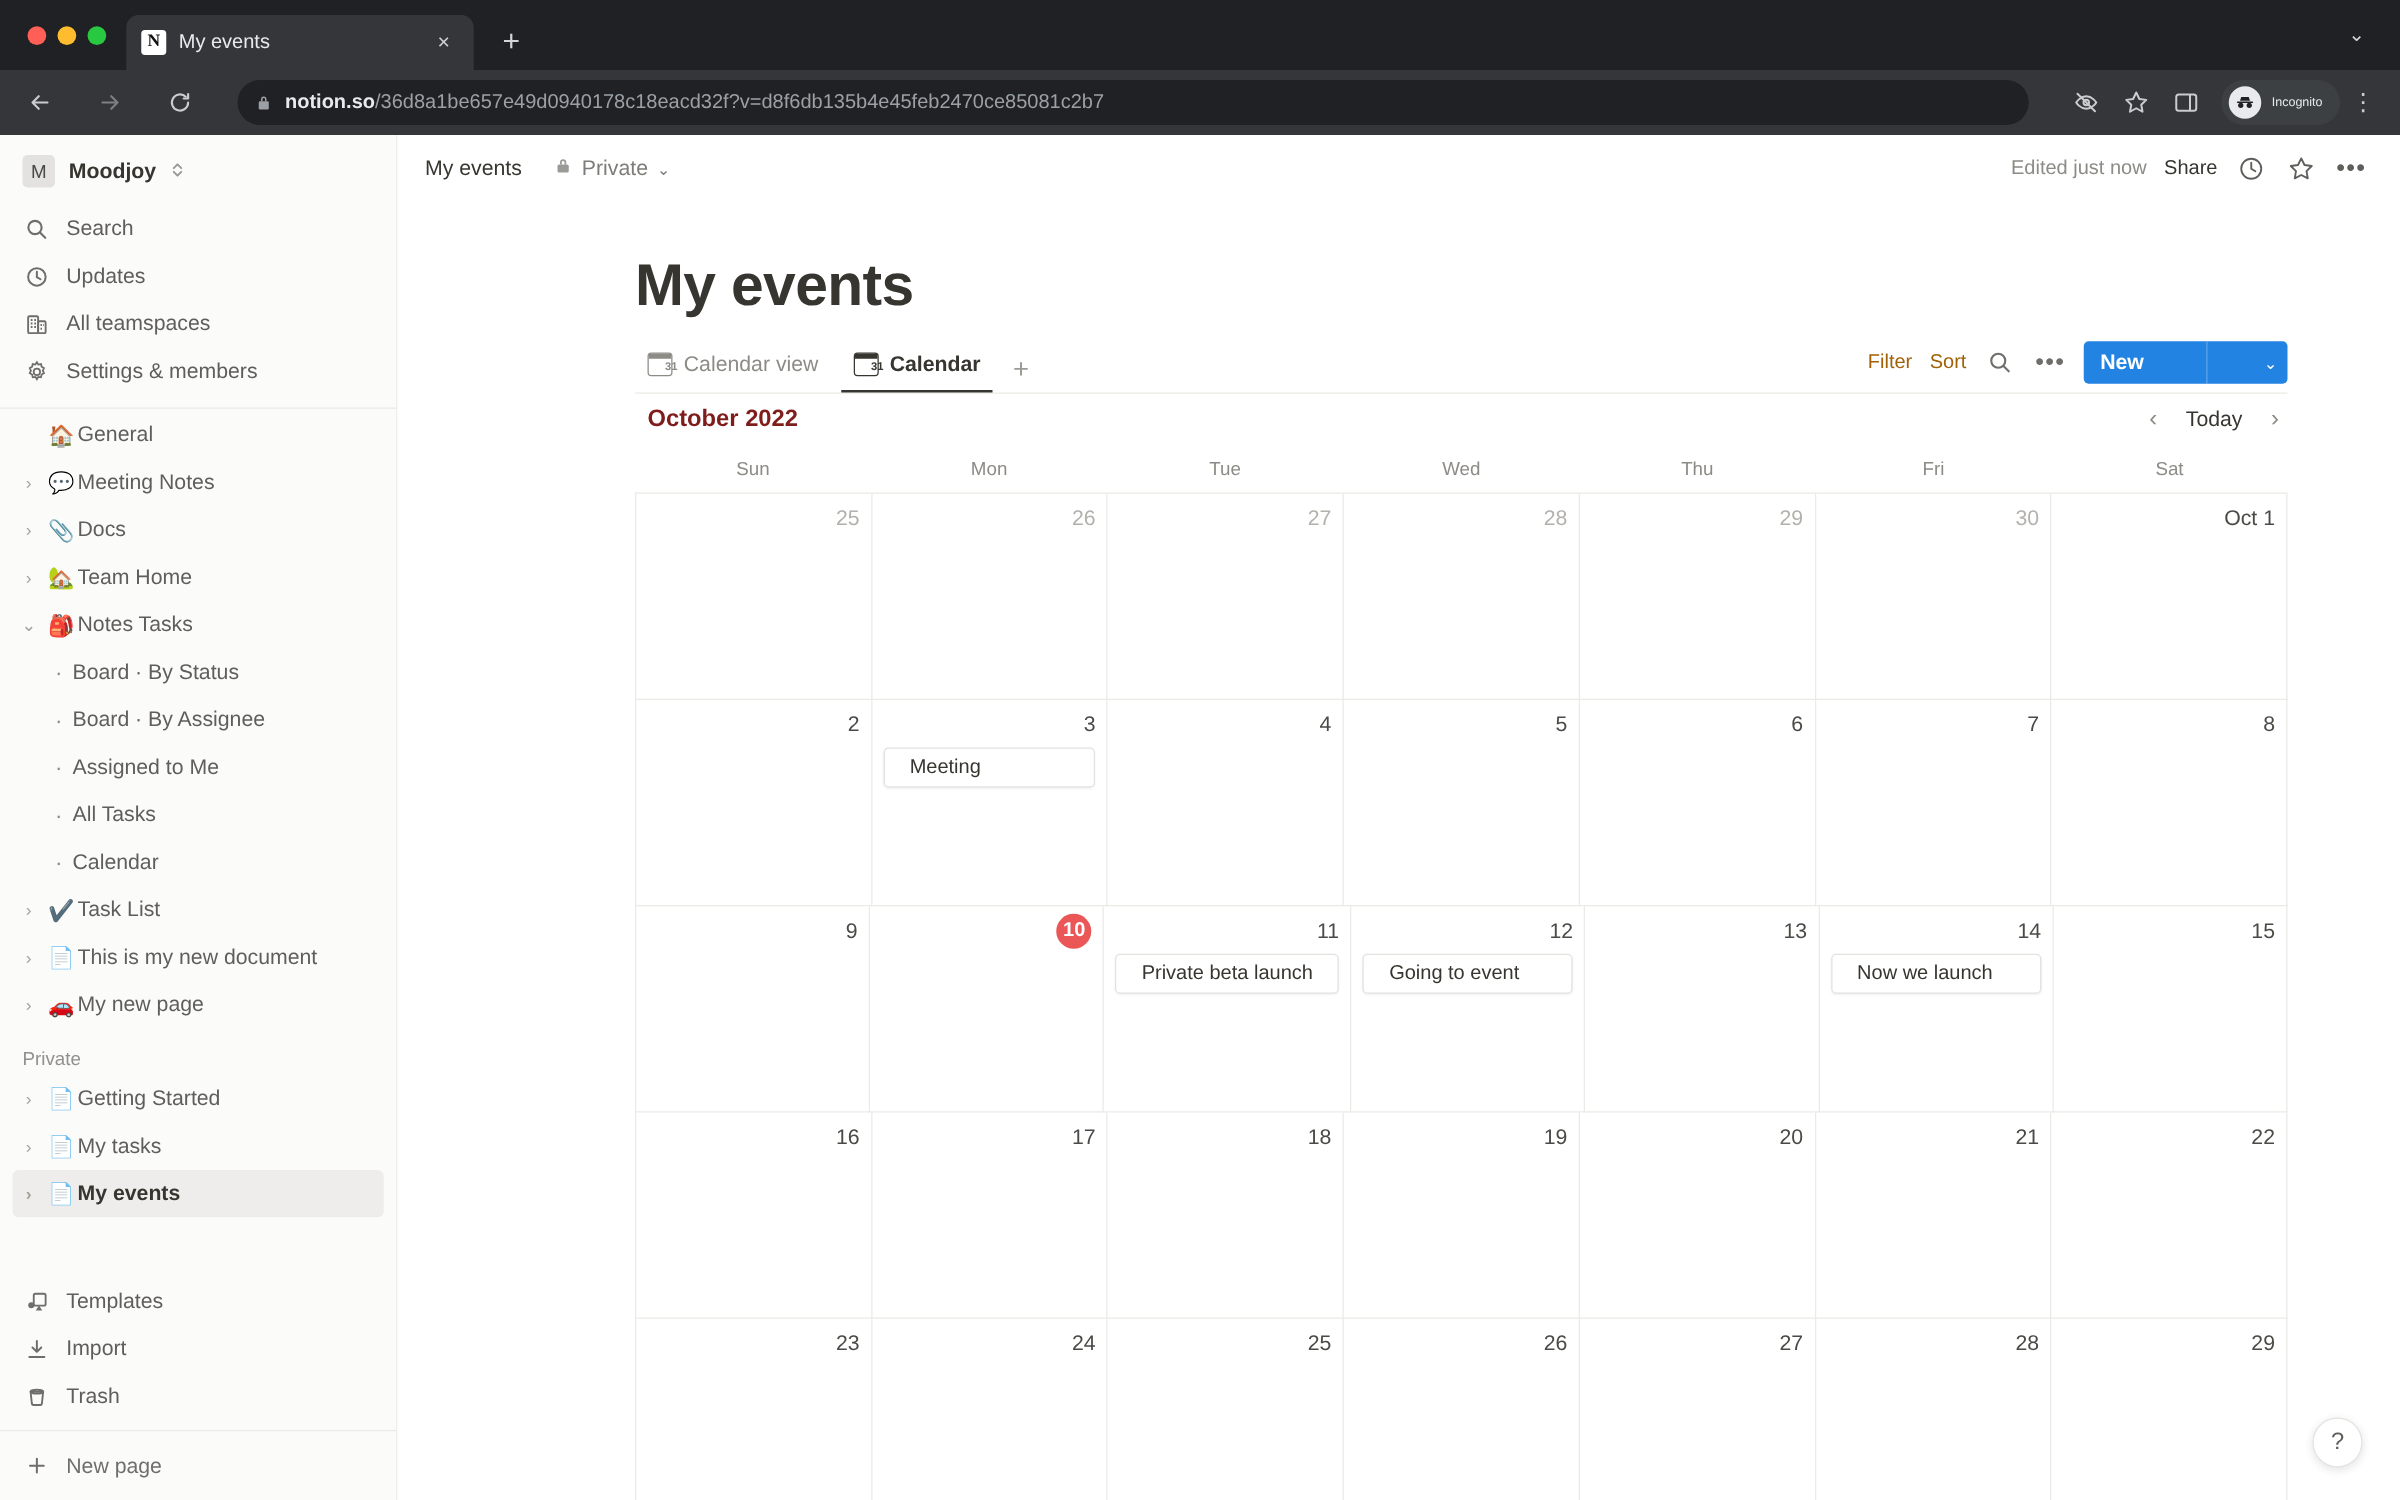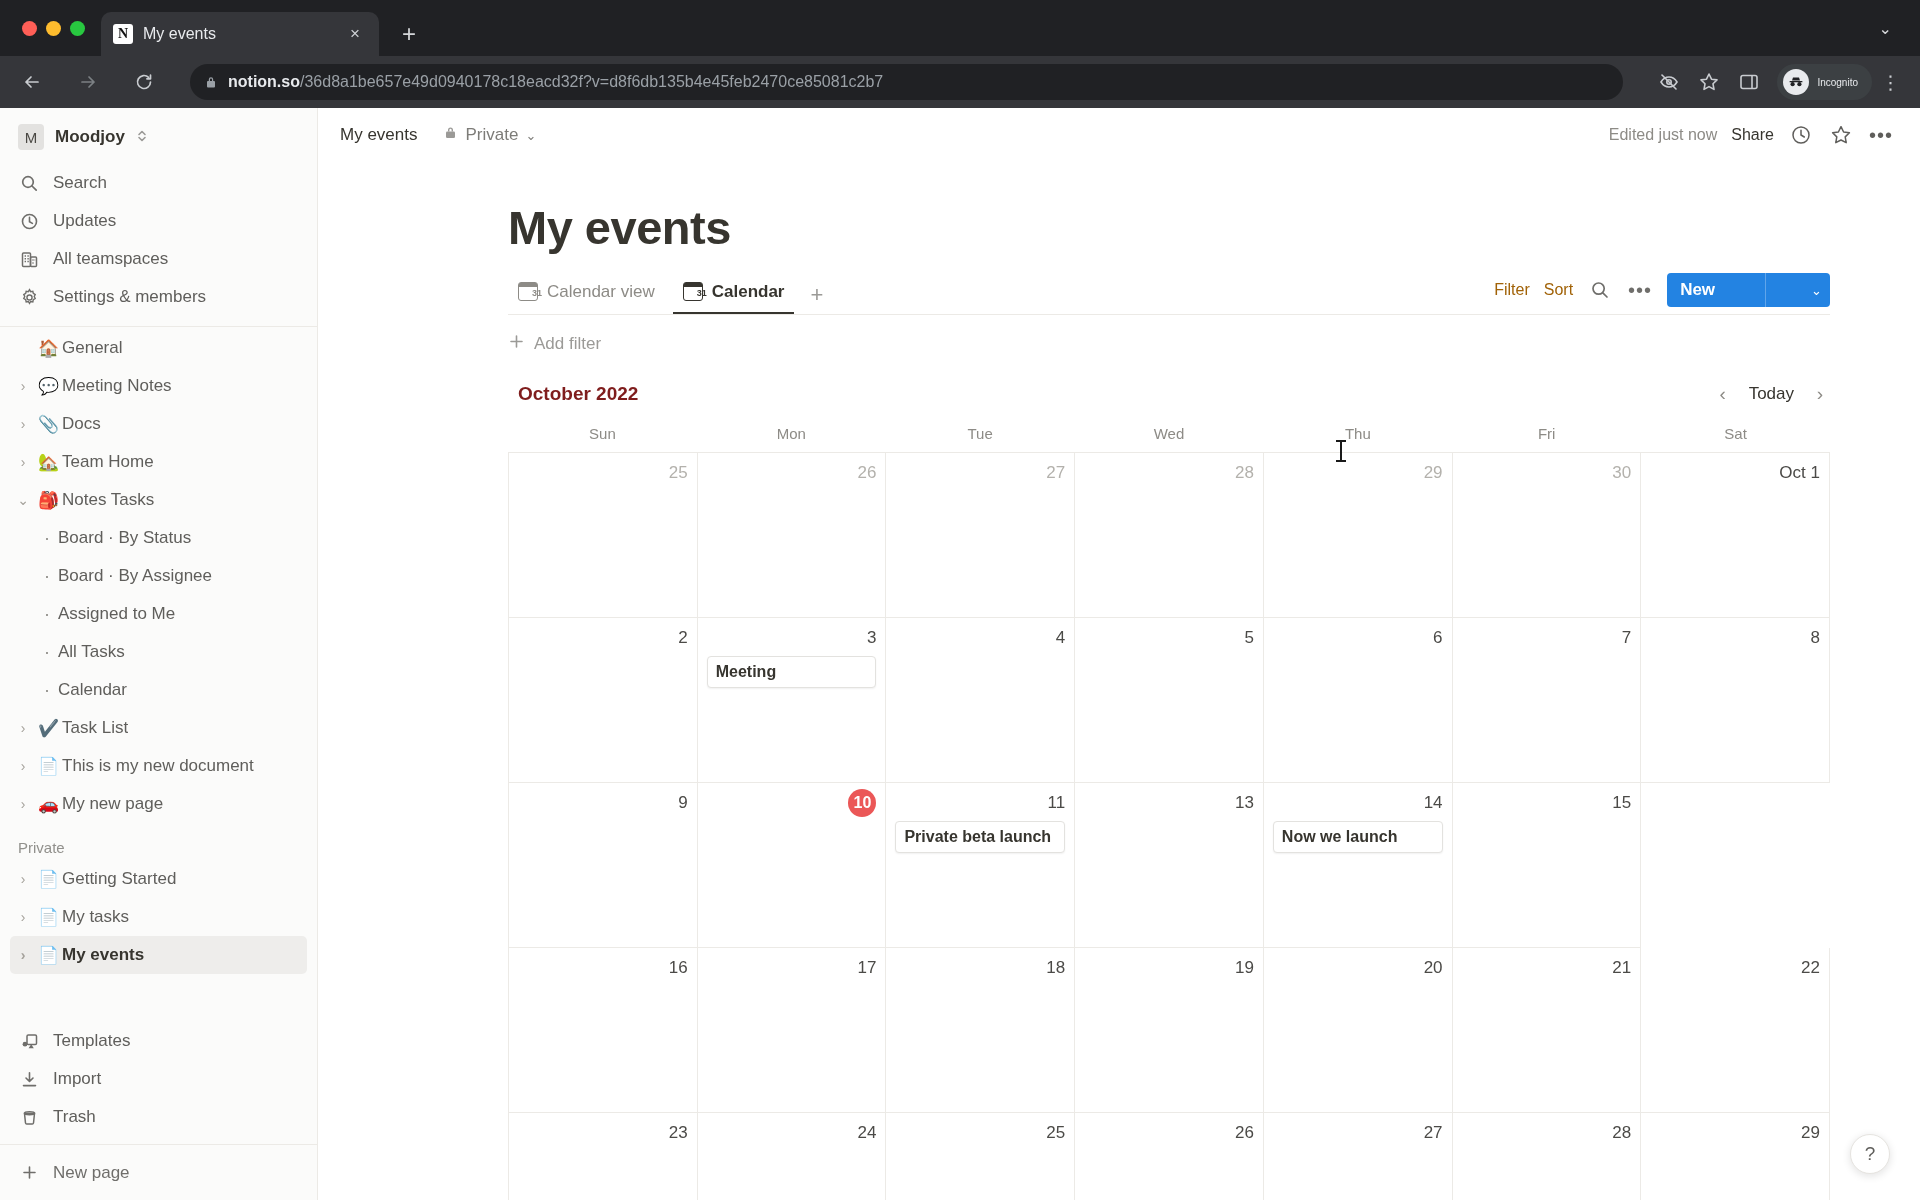--- a/index.html
+++ b/index.html
@@ -188,21 +188,21 @@
   }
   .cell.other .daynum { color:#b3b1ac; }
   .daynum { text-align:right; font-size:17px; color:#4b4a47; height:24px; line-height:24px; }
   .daynum .today-pill {
     display:inline-flex; align-items:center; justify-content:center;
     width:28px; height:28px; border-radius:50%; background:#eb5757; color:#fff;
     font-size:16px; font-weight:700; vertical-align:middle; margin-top:-2px;
   }
   .event {
     margin-top: 6px; border:1px solid #e3e2df; border-radius:4px; background:#fff;
-    padding: 6px 8px; font-size:16px; font-weight:700; color:#37352f;
+    padding: 6px 20px; font-size:16px; font-weight:400; color:#37352f;
     white-space:nowrap; overflow:hidden; text-overflow:ellipsis;
     box-shadow: 0 1px 2px rgba(15,15,15,.06);
   }
 
   .cursor-ibeam { position:absolute; width:2px; height:22px; background:#1a1a1a; }
   .cursor-ibeam::before, .cursor-ibeam::after {
     content:""; position:absolute; left:-4px; width:10px; height:2px; background:#1a1a1a;
   }
   .cursor-ibeam::before { top:0; }
   .cursor-ibeam::after { bottom:0; }
@@ -532,31 +532,20 @@
               </div>
               <div class="vb-ico" style="font-size:20px;letter-spacing:1px;">•••</div>
               <div class="newbtn">
                 <span class="lbl">New</span>
                 <span class="sep"></span>
                 <span class="caret">⌄</span>
               </div>
             </div>
           </div>
 
-          <div class="filterbar">
-            <div class="addfilter">
-              <span>
-                <svg width="17" height="17" viewBox="0 0 17 17" fill="none" stroke="currentColor" stroke-width="1.6" stroke-linecap="round">
-                    <path d="M8.5 3v11M3 8.5h11"></path>
-                  </svg>
-              </span>
-              <span>Add filter</span>
-            </div>
-            <div class="cursor-ibeam" style="left:1022px; top:332px;"></div>
-          </div>
 
           <div class="cal-header">
             <div class="cal-month">October 2022</div>
             <div class="cal-nav">
               <div class="arrow">‹</div>
               <div class="today">Today</div>
               <div class="arrow">›</div>
             </div>
           </div>
 
@@ -623,20 +612,24 @@
                   <div class="daynum">9</div>
                 </div>
                 <div class="cell">
                   <div class="daynum"><span class="today-pill">10</span></div>
                 </div>
                 <div class="cell">
                   <div class="daynum">11</div>
                   <div class="event">Private beta launch</div>
                 </div>
                 <div class="cell">
+                  <div class="daynum">12</div>
+                  <div class="event">Going to event</div>
+                </div>
+                <div class="cell">
                   <div class="daynum">13</div>
                 </div>
                 <div class="cell">
                   <div class="daynum">14</div>
                   <div class="event">Now we launch</div>
                 </div>
                 <div class="cell">
                   <div class="daynum">15</div>
                 </div>
               </div>

